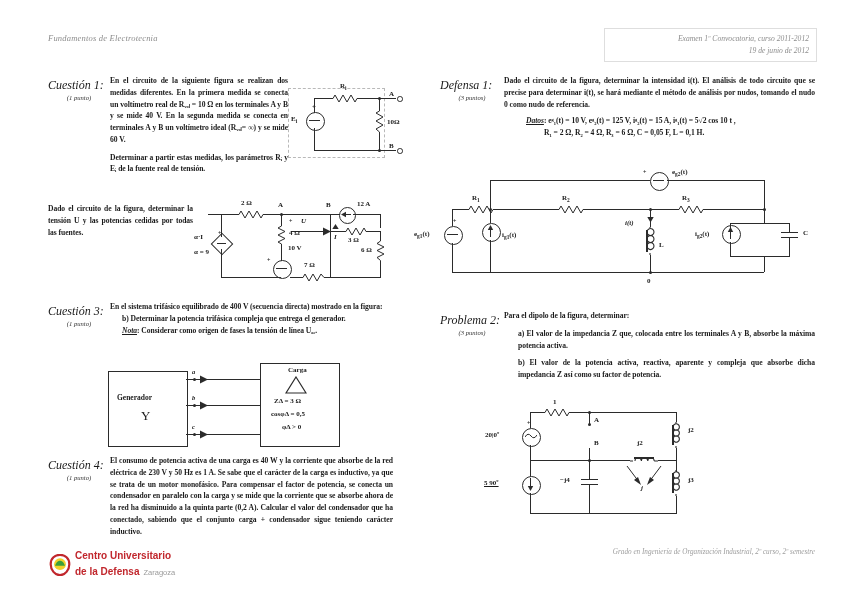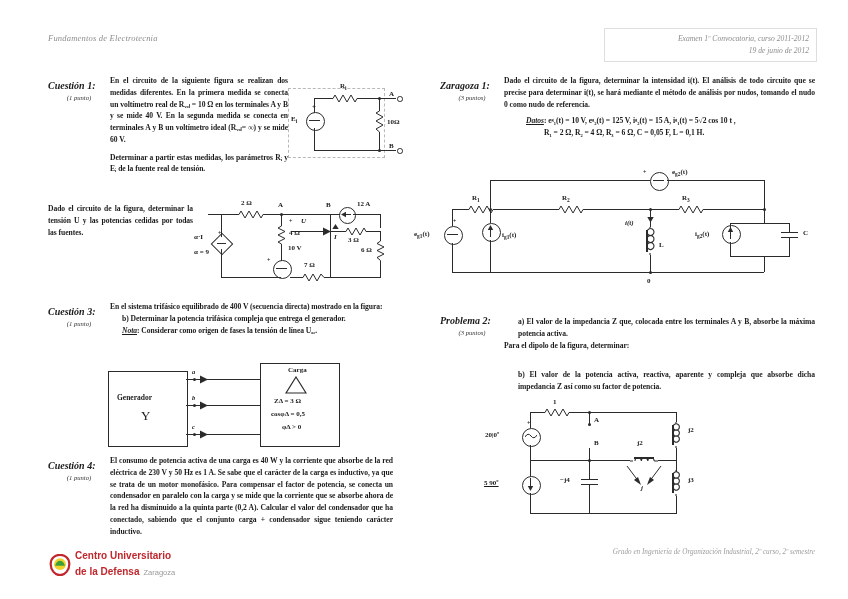--- a/index.html
+++ b/index.html
@@ -9,21 +9,21 @@
 
   
   .hdr-left{position:absolute;left:48px;top:33px;font-family:"Liberation Serif",serif;
             font-style:italic;font-size:8.5px;color:#8d8d8d;letter-spacing:.2px;}
   .hdr-box{position:absolute;right:31px;top:28px;width:204px;border:1px solid #dedede;
            padding:4px 7px 4px 0;text-align:right;font-style:italic;font-size:7.6px;
            color:#8d8d8d;line-height:1.55;}
 
   
   .col{position:absolute;}
-  .qtag{font-style:italic;font-weight:bold;font-size:10px;}
+  .qtag{font-style:italic;font-weight:normal;font-size:12px;}
   .qpts{font-style:italic;font-size:6.6px;color:#333;}
   .qbody{font-size:7.6px;line-height:1.55;text-align:justify;font-weight:bold;
          letter-spacing:-.05px;}
   .sub{vertical-align:sub;font-size:5.4px;}
   .ital{font-style:italic;}
   .und{text-decoration:underline;}
 
   .qrow{display:flex;}
   .qlabelcell{width:62px;flex:0 0 62px;text-align:left;}
   .qlabelcell .qpts{display:block;text-align:center;margin-top:1px;}
@@ -265,21 +265,21 @@
       </div>
       <div class="qtextcell">
         <div class="qbody">El consumo de potencia activa de una carga es 40 W y la corriente que absorbe de la red eléctrica de 230 V y 50 Hz es 1 A. Se sabe que el carácter de la carga es inductivo, ya que se trata de un motor monofásico. Para compensar el factor de potencia, se conecta un condensador en paralelo con la carga y se mide que la corriente que se absorbe ahora de la red ha disminuido a la quinta parte (0,2 A). Calcular el valor del condensador que ha conectado, sabiendo que el conjunto carga + condensador sigue teniendo carácter inductivo.</div>
       </div>
     </div>
   </div>
 
   <div class="col" style="left:440px;top:75px;width:375px;">
     <div class="qrow">
       <div class="qlabelcell" style="width:64px;flex:0 0 64px;">
-        <span class="qtag">Zaragoza 1:</span>
+        <span class="qtag">Defensa 1:</span>
         <span class="qpts">(3 puntos)</span>
       </div>
       <div class="qtextcell">
         <div class="qbody">Dado el circuito de la figura, determinar la intensidad i(t). El análisis de todo circuito que se precise para determinar i(t), se hará mediante el método de análisis por nudos, tomando el nudo 0 como nudo de referencia.</div>
         <div class="qbody" style="margin-top:5px;padding-left:22px;">
           <span class="ital und">Datos</span><span>: eᵍ₁(t) = 10 V, eᵍ₂(t) = 125 V, iᵍ₂(t) = 15 A,  iᵍ₁(t) = 5√2 cos 10 t ,</span>
         </div>
         <div class="qbody" style="padding-left:40px;">R₁ = 2 Ω, R₂ = 4 Ω, R₃ = 6 Ω, C = 0,05 F, L = 0,1 H.</div>
       </div>
     </div>
@@ -384,23 +384,23 @@
     <div class="lbl" style="left:207px;top:109px;">0</div>
   </div>
 
   <div class="col" style="left:440px;top:310px;width:375px;">
     <div class="qrow">
       <div class="qlabelcell" style="width:64px;flex:0 0 64px;">
         <span class="qtag">Problema 2:</span>
         <span class="qpts">(3 puntos)</span>
       </div>
       <div class="qtextcell">
+        <div class="qbody">Para el dipolo de la figura, determinar:</div>
         <div class="qbody" style="margin-top:6px;padding-left:14px;">a) El valor de la impedancia Z que, colocada entre los terminales A y B, absorbe la máxima potencia activa.</div>
-        <div class="qbody">Para el dipolo de la figura, determinar:</div>
-        <div class="qbody" style="margin-top:18px;padding-left:14px;">b) El valor de la potencia activa, reactiva, aparente y compleja que absorbe dicha impedancia Z así como su factor de potencia.</div>
+        <div class="qbody" style="margin-top:6px;padding-left:14px;">b) El valor de la potencia activa, reactiva, aparente y compleja que absorbe dicha impedancia Z así como su factor de potencia.</div>
       </div>
     </div>
   </div>
 
   <div class="fig" style="left:500px;top:398px;width:250px;height:130px;">
 
     <div class="wire wv" style="left:30px;top:14px;height:16px;"></div>
     <div class="wire wh" style="left:30px;top:14px;width:12px;"></div>
     <svg class="res-h" style="left:42px;top:10px;width:28px;height:9px;" viewBox="0 0 28 9">
       <polyline points="0,4.5 3,4.5 5,1 9,8 13,1 17,8 21,1 25,8 27,4.5 28,4.5" fill="none" stroke="#2b2b2b" stroke-width="1"></polyline>

